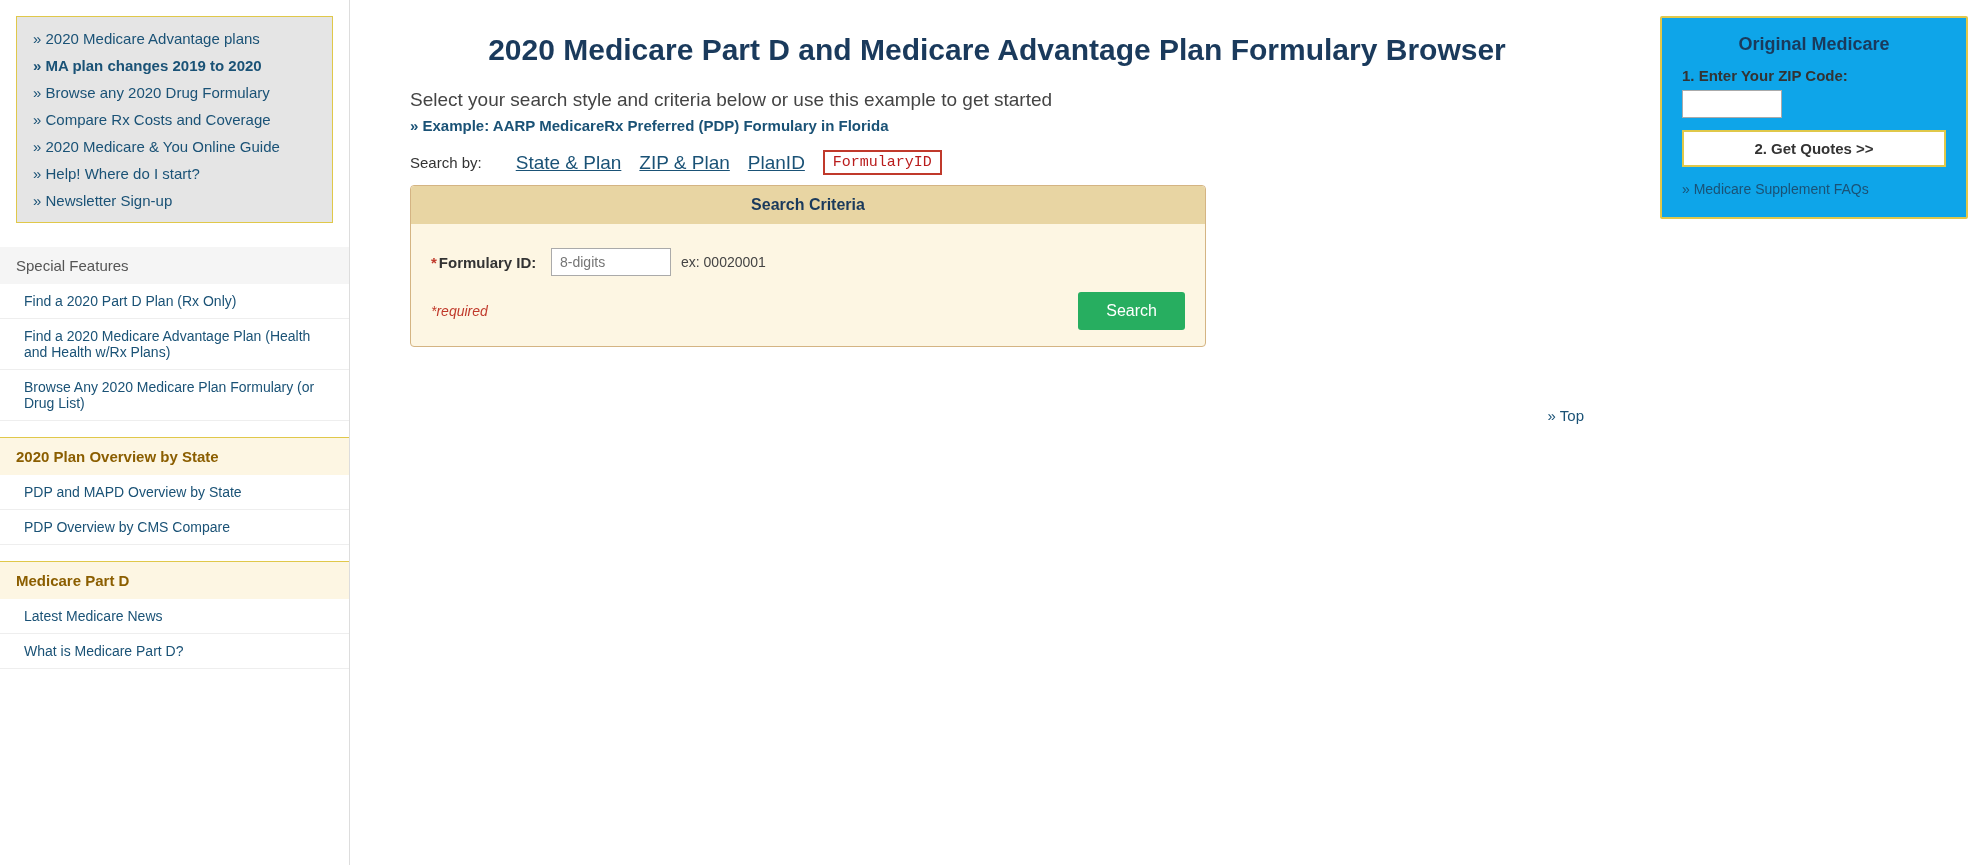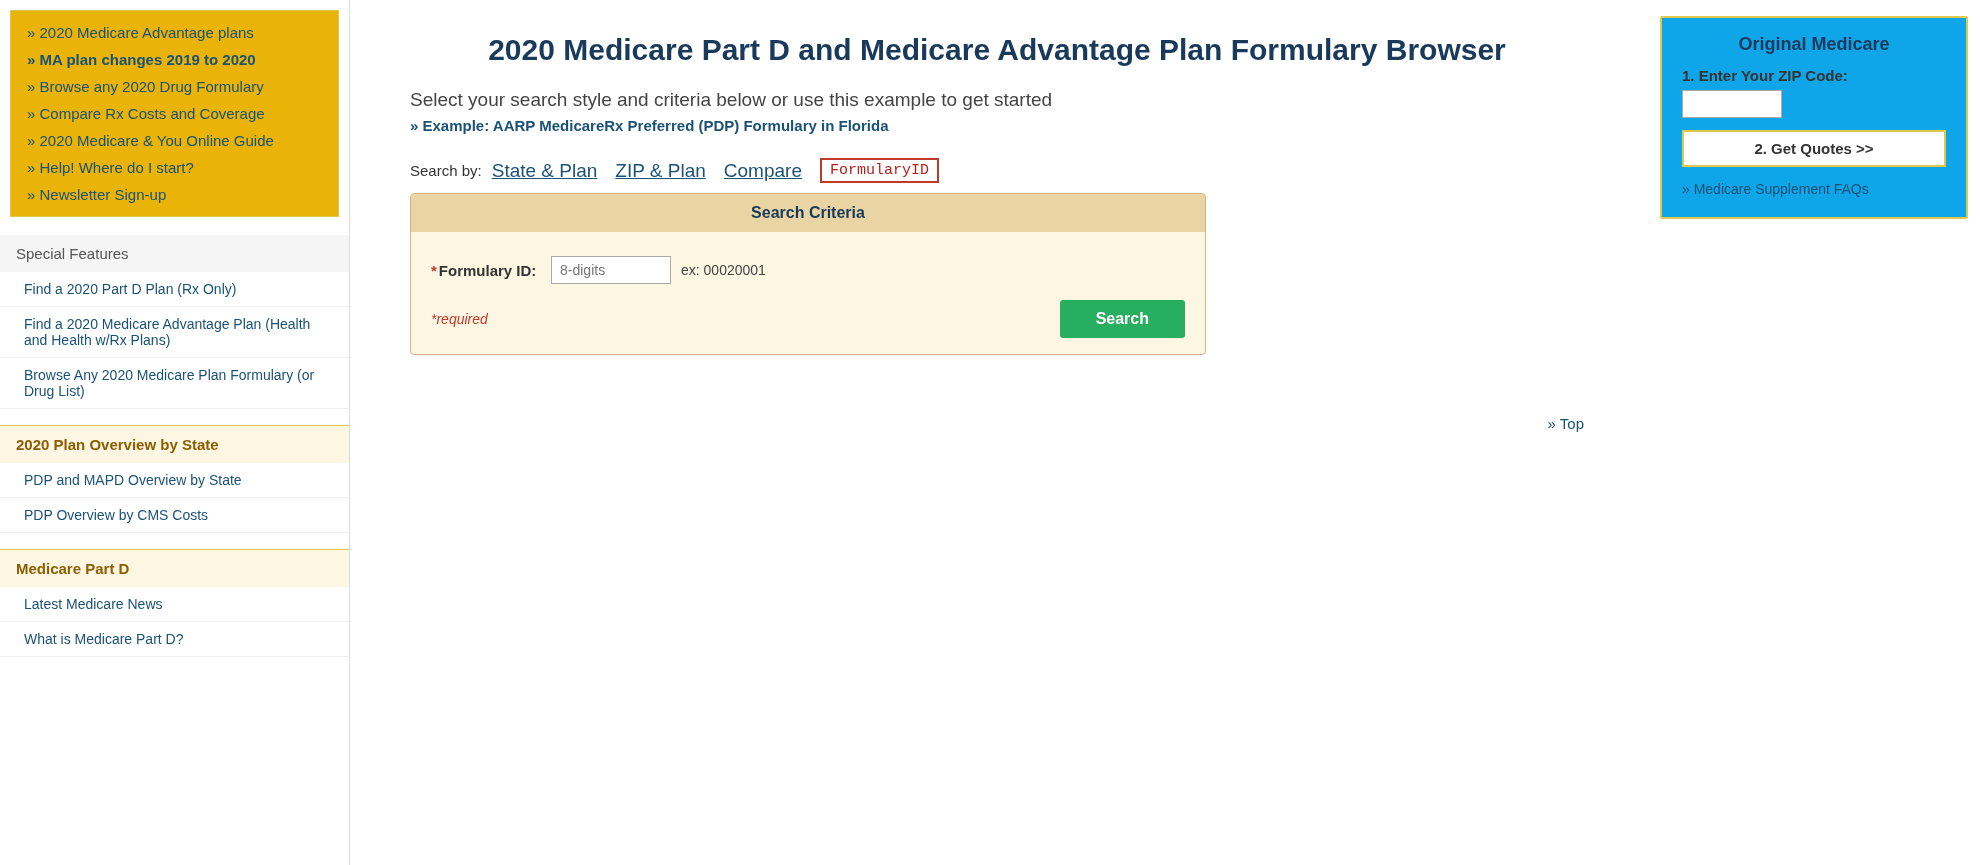--- a/index.html
+++ b/index.html
@@ -3,21 +3,21 @@
   <meta charset="utf-8">
   <style>
     * { box-sizing: border-box; margin: 0; padding: 0; }
     body { font-family: Arial, sans-serif; font-size: 14px; background: #fff; color: #333; }
 
     .layout { display: flex; width: 1984px; min-height: 865px; }
 
     
     .sidebar { width: 350px; flex-shrink: 0; background: #fff; border-right: 1px solid #ddd; padding: 0; }
 
-    .sidebar-nav-top { background: #eab308; border: 1px solid #e0c84a; margin: 10px; padding: 8px 0; }
+    .sidebar-nav-top { background: #e5e5e5; border: 1px solid #e0c84a; margin: 16px; padding: 8px 0; }
     .sidebar-nav-top a {
       display: block; color: #1a5276; text-decoration: none; padding: 5px 16px; font-size: 15px; font-weight: normal;
     }
     .sidebar-nav-top a.active { font-weight: bold; }
 
     .sidebar-section { padding: 8px 0; }
     .sidebar-section-title { padding: 10px 16px; font-size: 15px; color: #555; font-weight: normal; background: #f5f5f5; }
     .sidebar-item { display: block; padding: 9px 16px 9px 24px; color: #1a5276; text-decoration: none; font-size: 14px; border-bottom: 1px solid #eee; cursor: pointer; }
 
     .sidebar-section-header { padding: 10px 16px; font-size: 15px; font-weight: bold; color: #8b5e00; background: #fdf6e3; border-top: 1px solid #e0c84a; }
@@ -67,23 +67,23 @@
     .form-label { font-size: 15px; font-weight: bold; color: #333; white-space: nowrap; min-width: 110px; }
     .required-star { color: #c0392b; margin-right: 2px; }
     .form-input { border: 1px solid #aaa; padding: 5px 8px; font-size: 14px; width: 120px; color: #999; }
     .form-hint { color: #444; font-size: 14px; }
     .form-footer { display: flex; align-items: center; justify-content: space-between; padding: 8px 20px 0 20px; gap: 8px; }
     .required-note { font-size: 14px; color: #c0392b; font-style: italic; }
     .search-button {
       background: #27ae60;
       color: #fff;
       border: none;
-      padding: 10px 36px;
+      padding: 10px 28px;
       font-size: 16px;
-      font-weight: bold;
+      font-weight: normal;
       border-radius: 3px;
       cursor: pointer;
     }
 
     .top-link-row { text-align: right; margin-top: 60px; font-size: 15px; }
     .top-link { color: #1a5276; text-decoration: none; }
 
     
     .right-panel { width: 340px; flex-shrink: 0; padding: 16px; }
     .original-medicare-box {
@@ -133,44 +133,44 @@
           <a href="#" class="sidebar-item">Find a 2020 Part D Plan (Rx Only)</a>
           <a href="#" class="sidebar-item">Find a 2020 Medicare Advantage Plan (Health and Health w/Rx Plans)</a>
           <a href="#" class="sidebar-item">Browse Any 2020 Medicare Plan Formulary (or Drug List)</a>
         </div>
     </div>
 
     <div class="sidebar-section">
       <div class="sidebar-section-header">2020 Plan Overview by State</div>
       <div id="state-overview-items">
           <a href="#" class="sidebar-item">PDP and MAPD Overview by State</a>
-          <a href="#" class="sidebar-item">PDP Overview by CMS Costs</a>
+          <a href="#" class="sidebar-item">PDP Overview by CMS Compare</a>
         </div>
     </div>
 
     <div class="sidebar-section">
       <div class="sidebar-section-header">Medicare Part D</div>
       <div id="medicare-part-d-items">
           <a href="#" class="sidebar-item">Latest Medicare News</a>
           <a href="#" class="sidebar-item">What is Medicare Part D?</a>
         </div>
     </div>
   </div>
 
   <div class="main-content">
     <h1 class="page-title">2020 Medicare Part D and Medicare Advantage Plan Formulary Browser</h1>
     <p class="subtitle">Select your search style and criteria below or use this example to get started</p>
     <a class="example-link" href="#">» Example: AARP MedicareRx Preferred (PDP) Formulary in Florida</a>
 
-    <div class="search-by-row" style="margin-top:24px;">
+    <div class="search-by-row" style="margin-top:16px;gap:24px;">
       <span class="search-by-label">Search by:</span>
       <div id="search-tabs-container" style="display:flex; align-items:center; gap:0;">
           <a href="#" class="search-by-link">State &amp; Plan</a>
           <a href="#" class="search-by-link">ZIP &amp; Plan</a>
-          <a href="#" class="search-by-link">Compare</a>
+          <a href="#" class="search-by-link">PlanID</a>
           <span class="search-by-active">FormularyID</span>
         </div>
     </div>
 
     <div class="search-criteria-box" style="margin-top:10px;">
       <div class="search-criteria-title">Search Criteria</div>
       <div class="form-row">
         <label class="form-label">
           <span class="required-star">*</span><span>Formulary ID:</span>
         </label>

